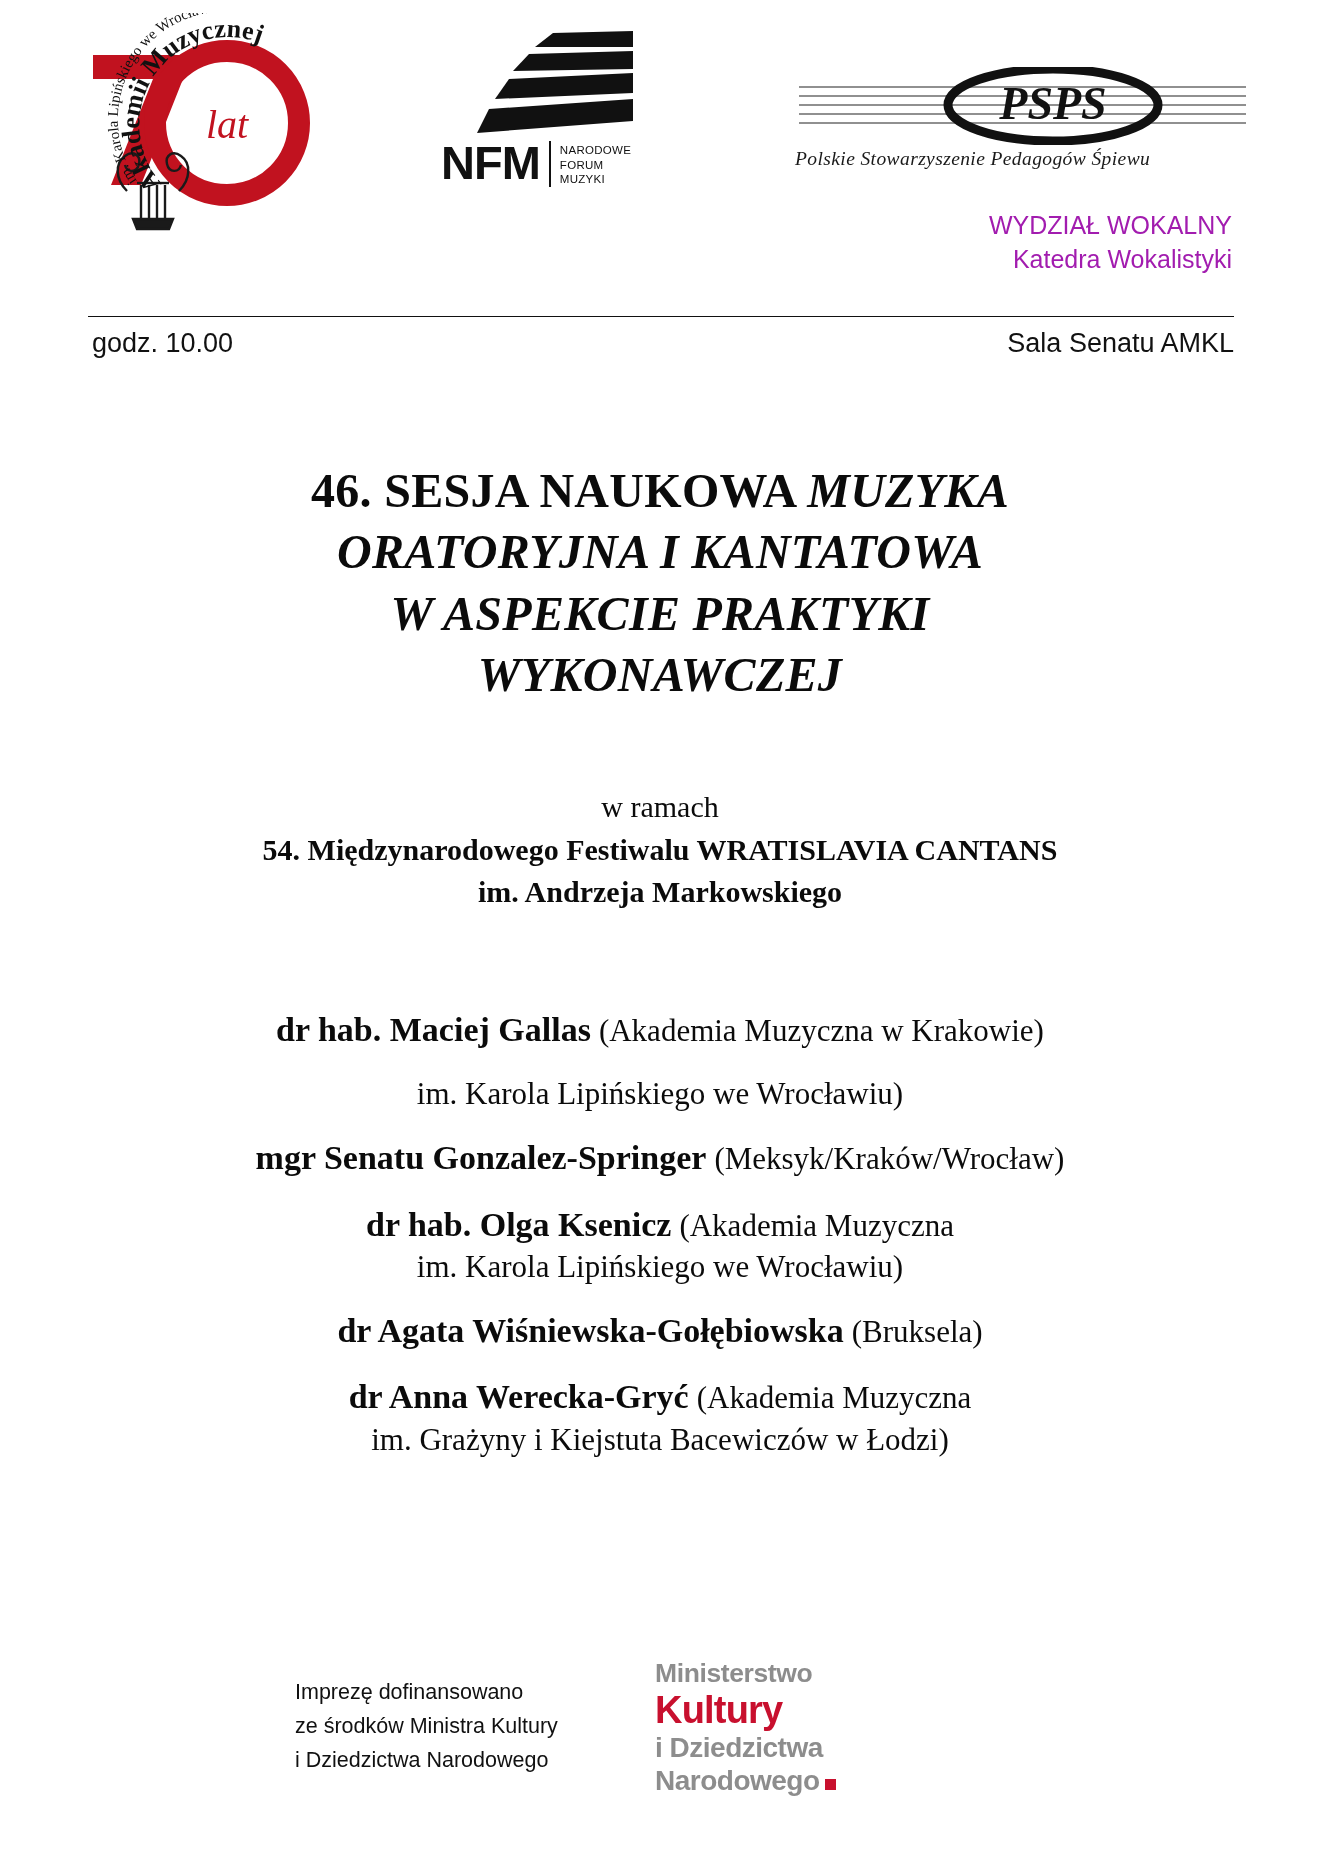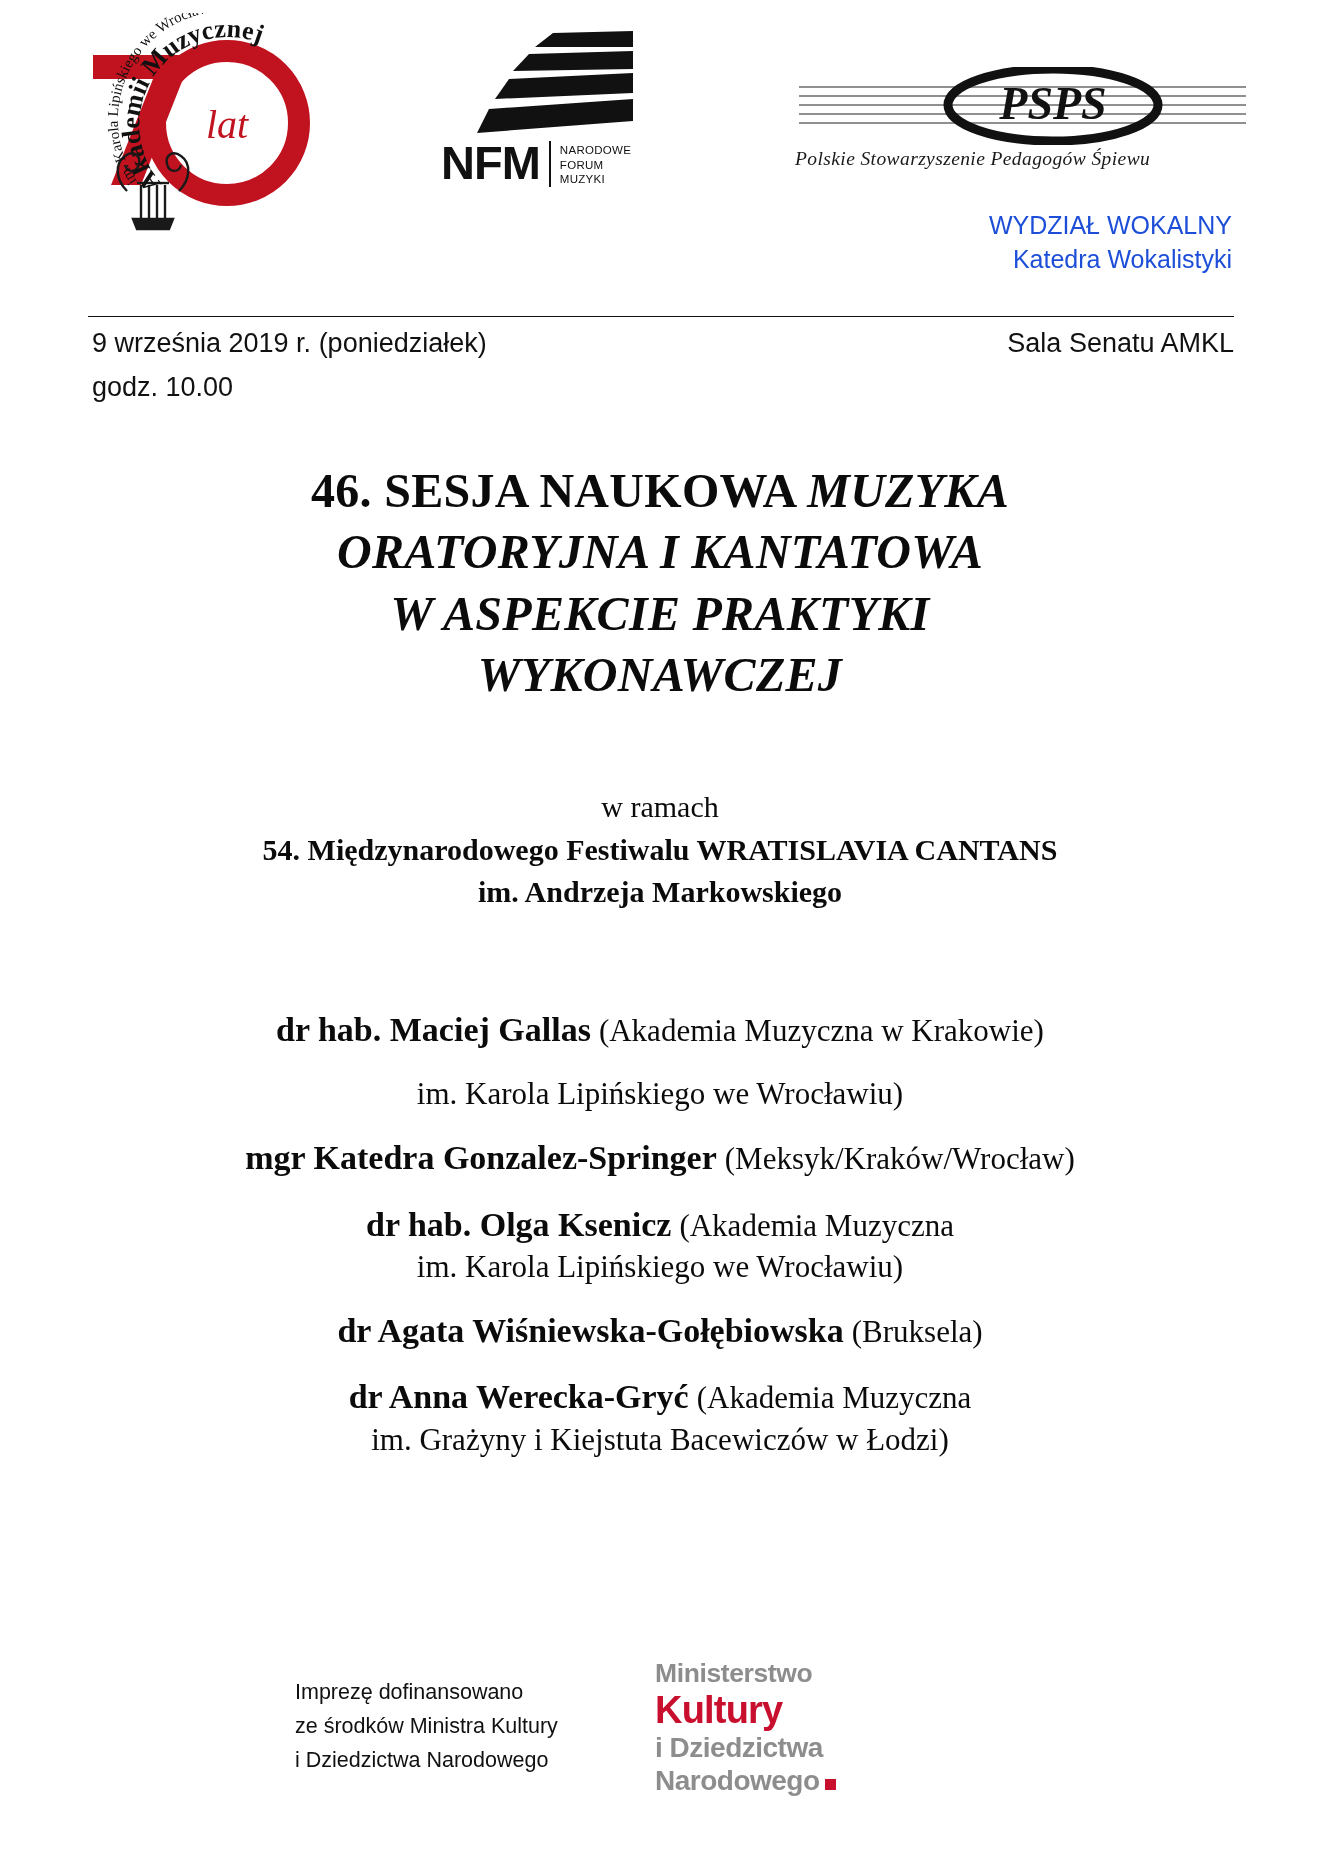--- a/index.html
+++ b/index.html
@@ -92,21 +92,21 @@
   }
 
   
   .dept-block {
     position: absolute;
     right: 88px;
     top: 208px;
     text-align: right;
     font-size: 25px;
     line-height: 1.36;
-    color: #1d4ed8;
+    color: #a21caf;
   }
 
   .rule {
     position: absolute;
     left: 88px;
     top: 316px;
     width: 1146px;
     height: 0;
     border-top: 1.6px solid #111;
   }
@@ -331,21 +331,20 @@
 
 <div class="dept-block">
   <div>WYDZIAŁ WOKALNY</div>
   <div>Katedra Wokalistyki</div>
 </div>
 
 <div class="rule"></div>
 
 <div class="meta-row">
   <div class="meta-left">
-    <div>9 września 2019 r. (poniedziałek)</div>
     <div>godz. 10.00</div>
   </div>
   <div class="meta-right">Sala Senatu AMKL</div>
 </div>
 
 <div class="title">
   <span class="title-line"><span>46. SESJA NAUKOWA </span><span class="ital">MUZYKA</span></span>
   <span class="title-line ital">ORATORYJNA I KANTATOWA</span>
   <span class="title-line ital">W ASPEKCIE PRAKTYKI</span>
   <span class="title-line ital">WYKONAWCZEJ</span>
@@ -361,21 +360,21 @@
 
   <div class="speaker">
     <span class="speaker-line"><span class="sp-name">dr hab. Maciej Gallas</span> <span class="sp-aff">(Akademia Muzyczna w Krakowie)</span></span>
   </div>
 
   <div class="speaker">
     <span class="speaker-line sp-aff2">im. Karola Lipińskiego we Wrocławiu)</span>
   </div>
 
   <div class="speaker">
-    <span class="speaker-line"><span class="sp-name">mgr Katedra Gonzalez-Springer</span> <span class="sp-aff">(Meksyk/Kraków/Wrocław)</span></span>
+    <span class="speaker-line"><span class="sp-name">mgr Senatu Gonzalez-Springer</span> <span class="sp-aff">(Meksyk/Kraków/Wrocław)</span></span>
   </div>
 
   <div class="speaker">
     <span class="speaker-line"><span class="sp-name">dr hab. Olga Ksenicz</span> <span class="sp-aff">(Akademia Muzyczna</span></span>
     <span class="speaker-line sp-aff2">im. Karola Lipińskiego we Wrocławiu)</span>
   </div>
 
   <div class="speaker">
     <span class="speaker-line"><span class="sp-name">dr Agata Wiśniewska-Gołębiowska</span> <span class="sp-aff">(Bruksela)</span></span>
   </div>

